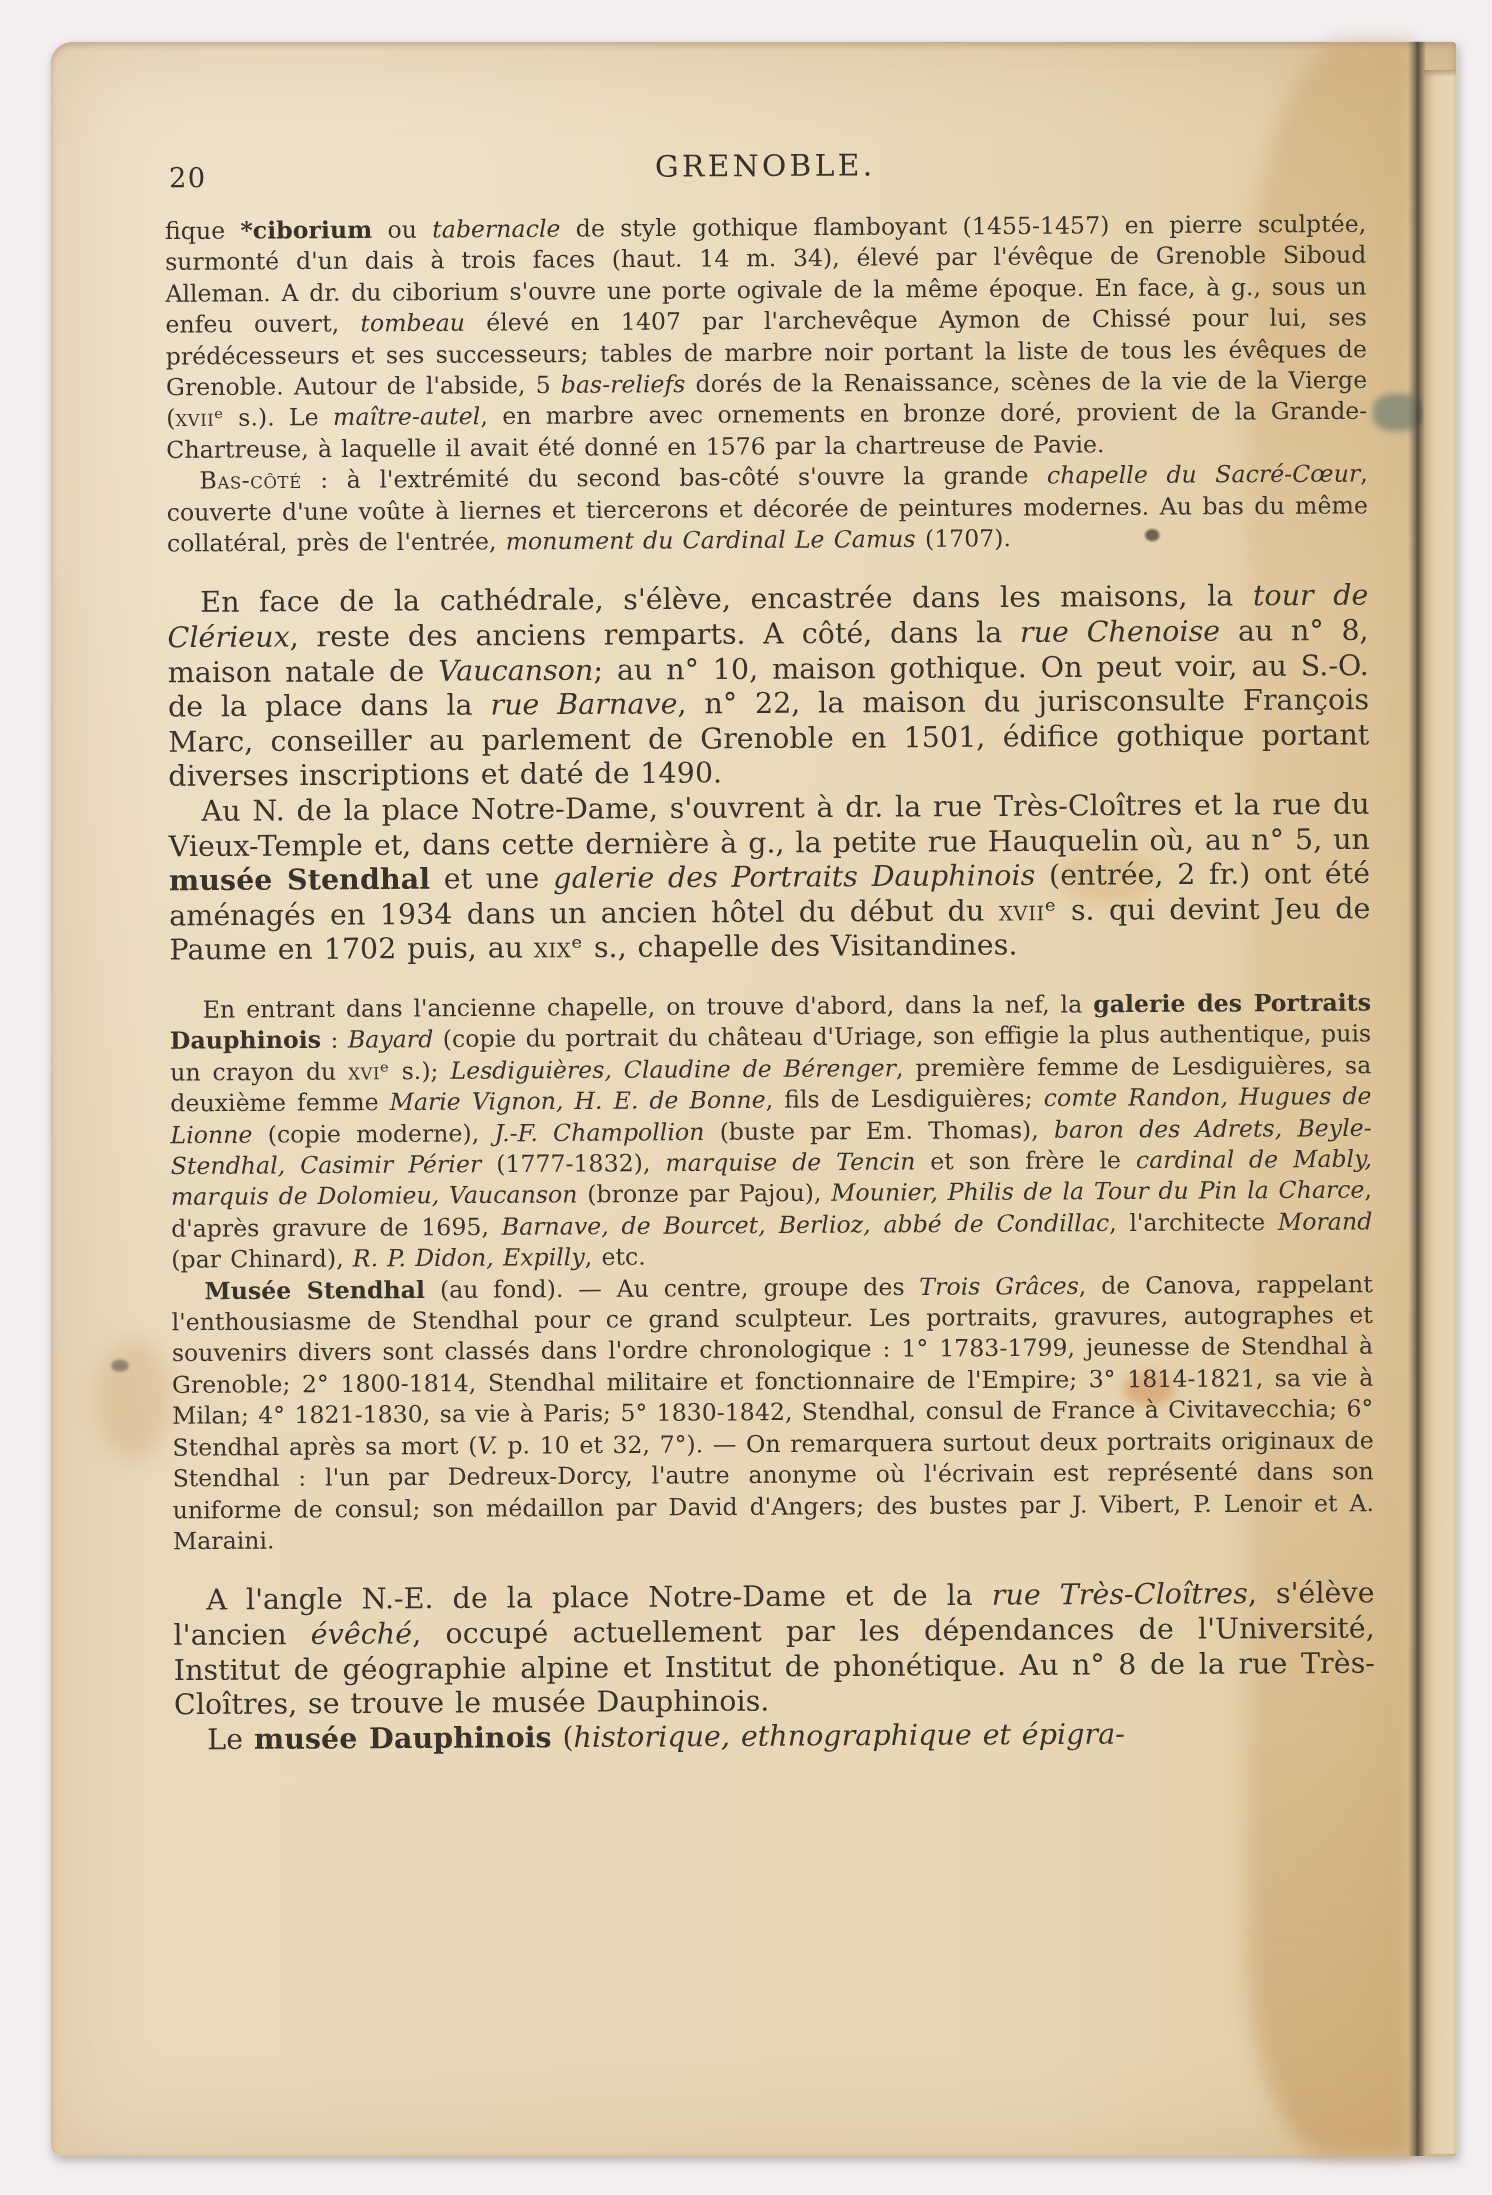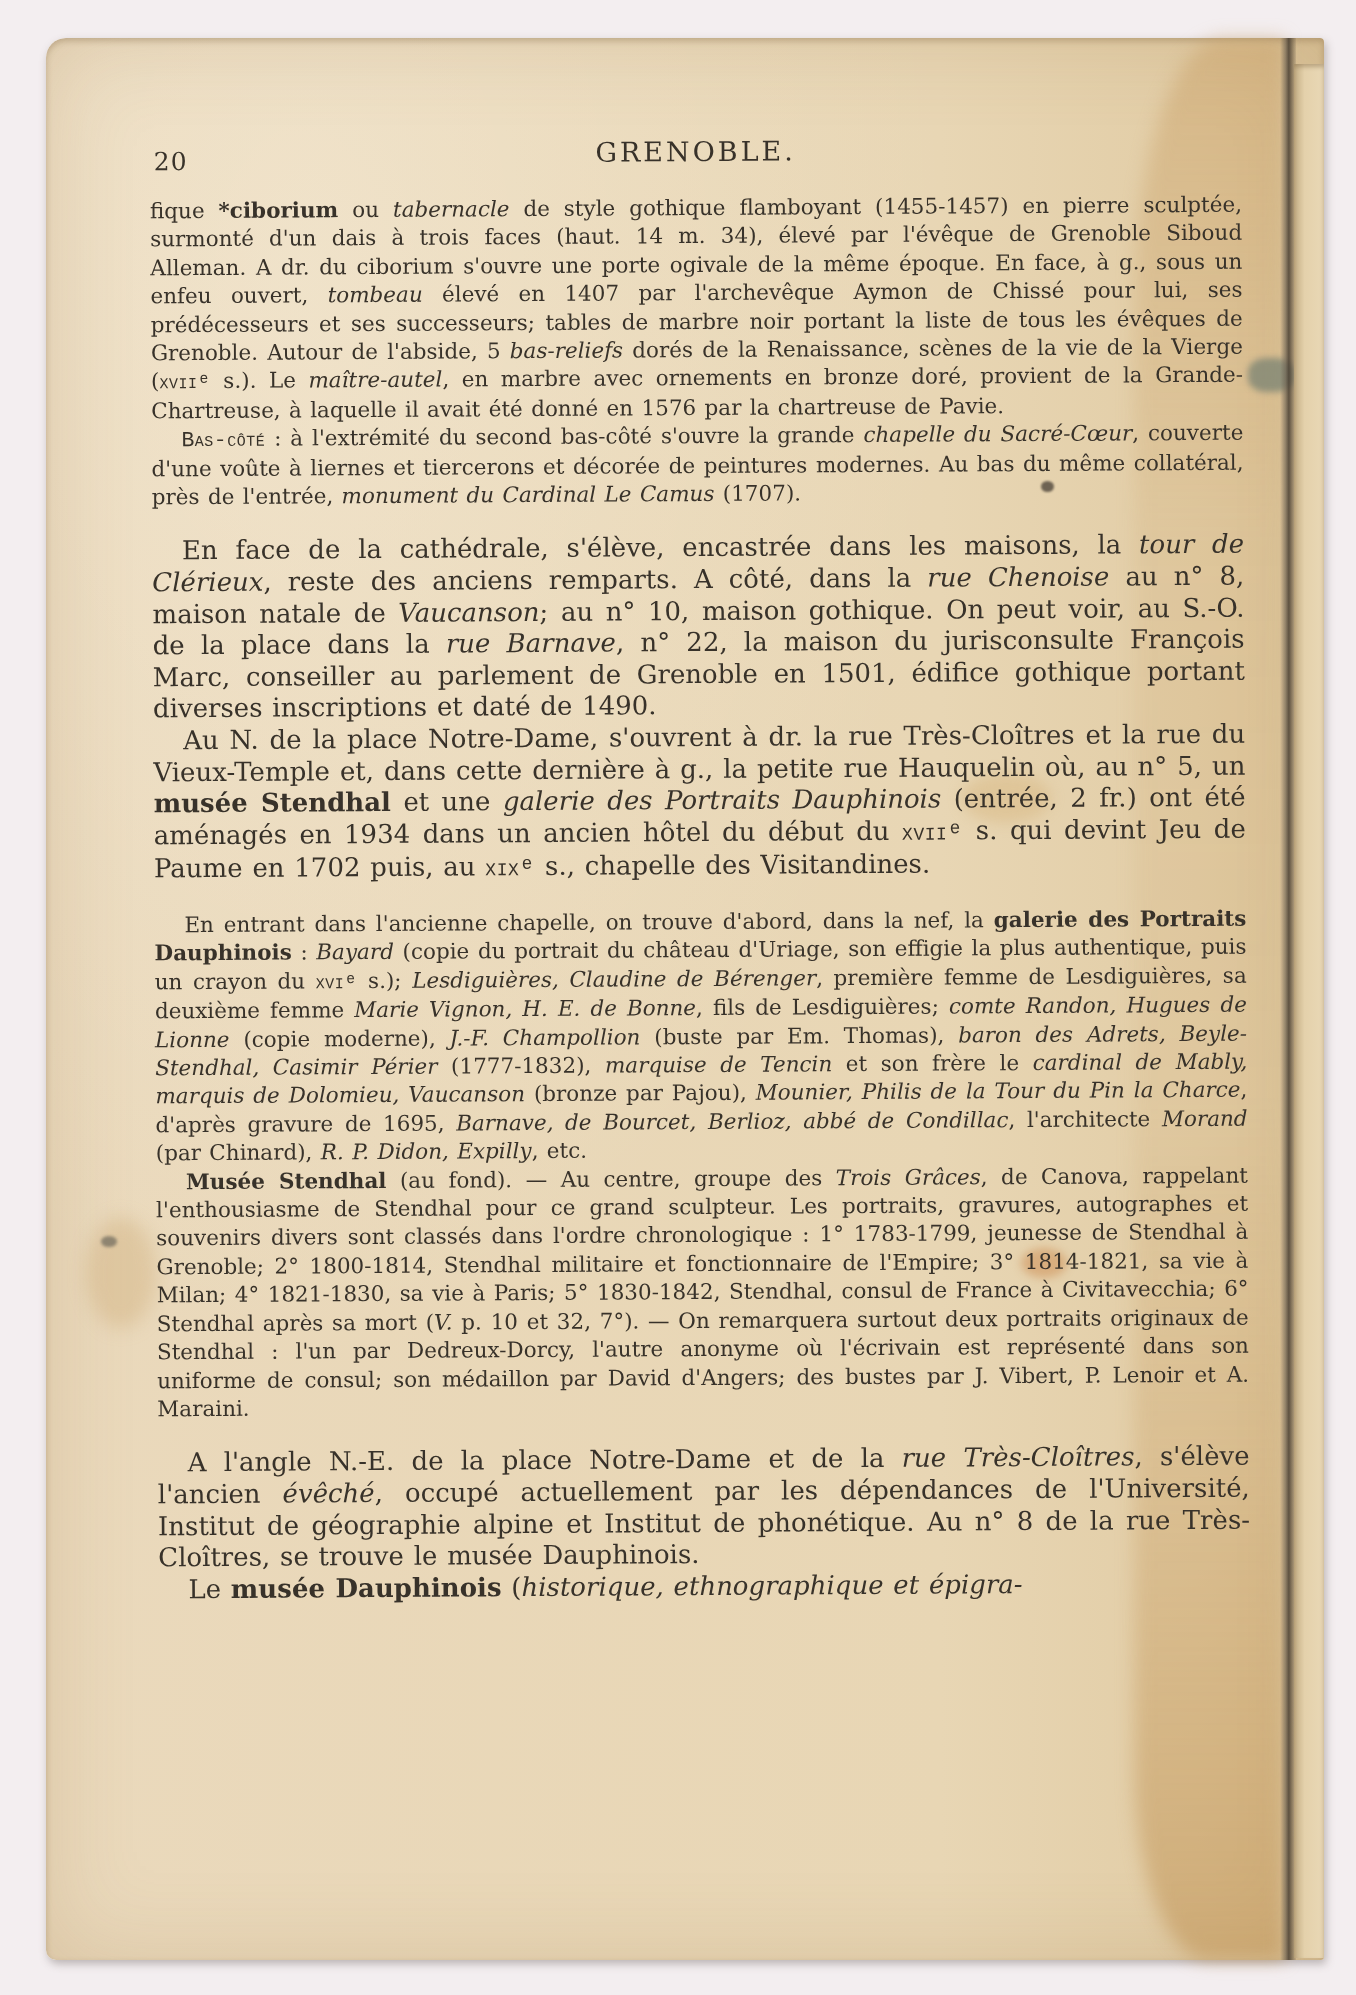--- a/index.html
+++ b/index.html
@@ -65,21 +65,21 @@
   .pagenum{position:absolute;left:4px;top:8px;font-size:25px;letter-spacing:1px;}
   .running{position:absolute;left:0;right:0;top:0;text-align:center;
     font-size:27px;letter-spacing:3px;}
   .para{margin:0;text-align:justify;word-spacing:1.5px;}
   .p-small{font-size:21.5px;line-height:28.4px;}
   .p-large{font-size:26px;line-height:31.6px;}
   .indent{text-indent:30px;}
   .gap{margin-top:24px;}
   .r-i{font-style:italic;}
   .r-b{font-weight:700;}
-  .r-sc{font-variant:small-caps;letter-spacing:0.5px;font-family:Liberation Mono, monospace;}
+  .r-sc{font-variant:small-caps;letter-spacing:0.5px;}
 </style>
 </head>
 <body>
 
 <div class="scan">
   <div class="page">
     <div class="stain-band"></div>
     <div class="stain s1"></div>
     <div class="stain s2"></div>
     <div class="stain s3"></div>

